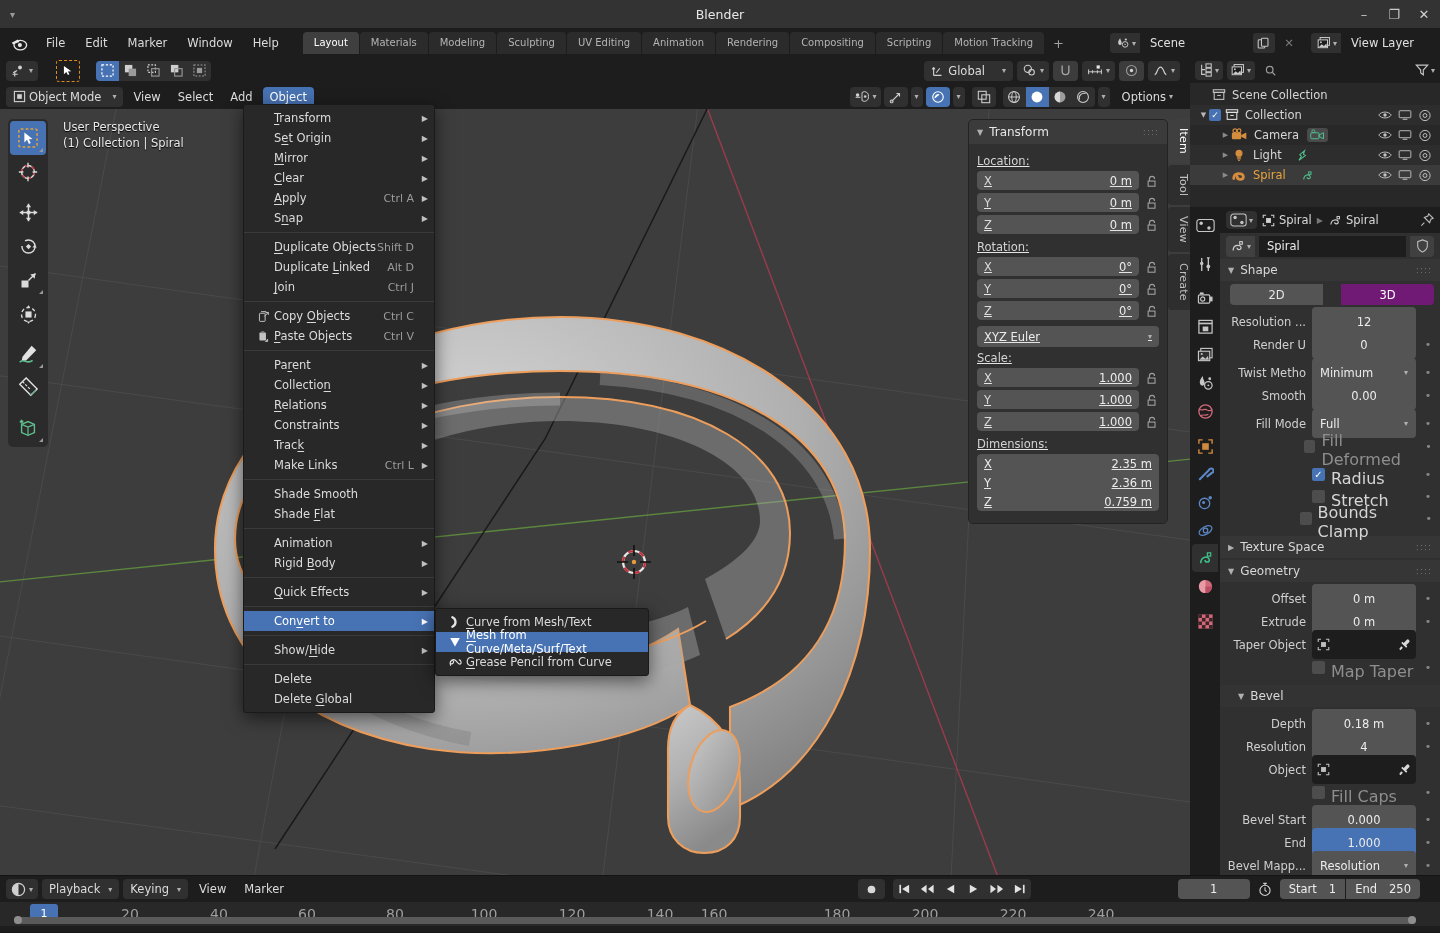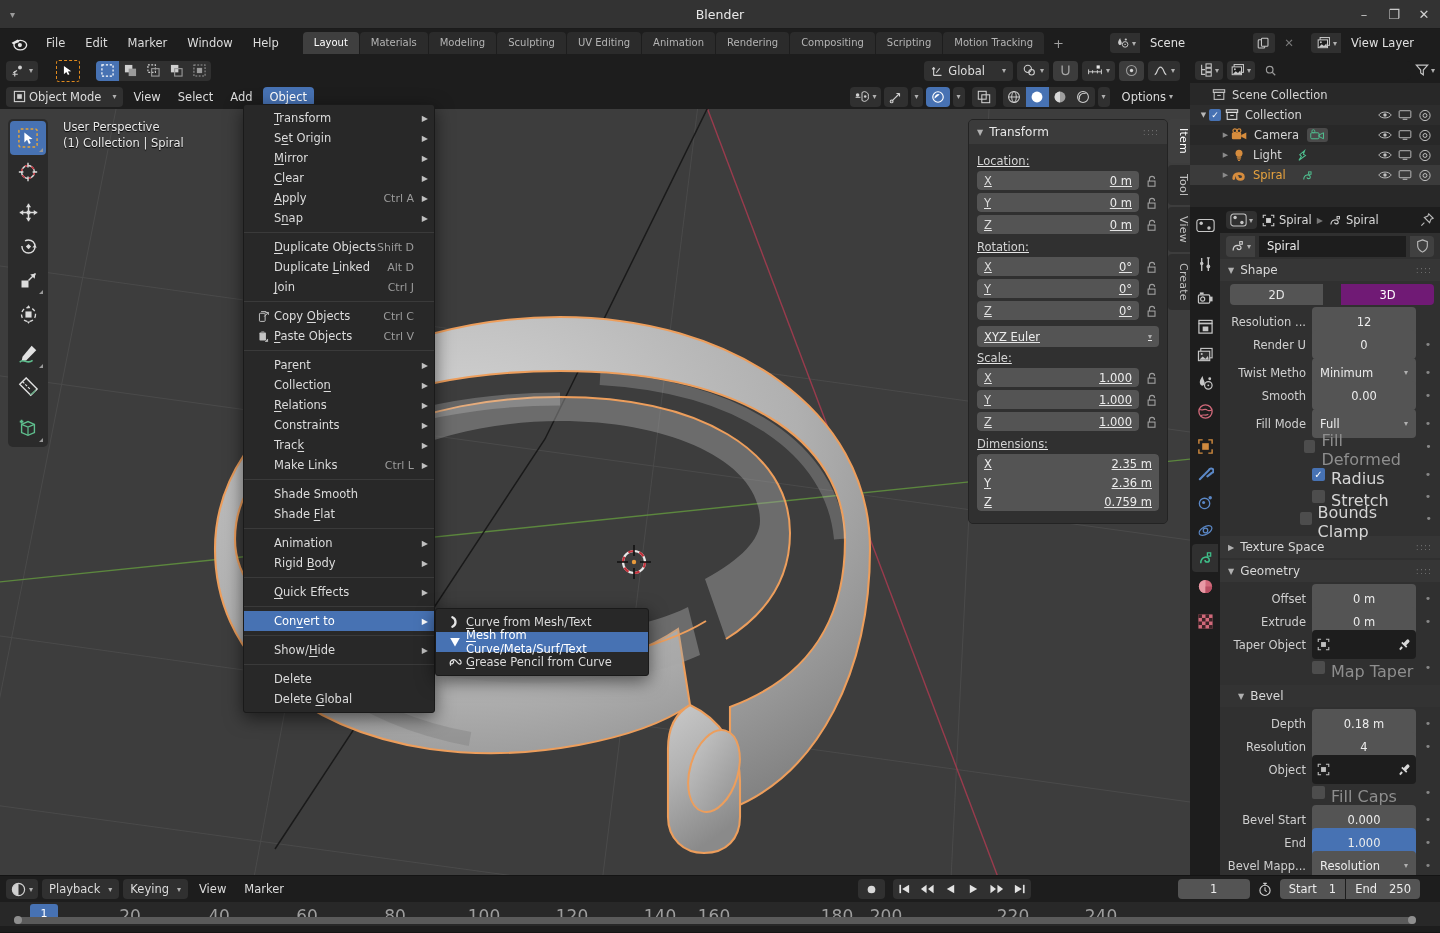--- a/index.html
+++ b/index.html
@@ -164,21 +164,21 @@
 
   
   .timeline { height:57px; background:#1d1d1d; border-top:1px solid #141414; position:relative;}
   .tl-header { height:26px; display:flex; align-items:center; padding:0 6px; gap:4px;}
   .tl-num { width:72px; height:20px; background:#545454; border-radius:4px; display:flex; align-items:center;
             justify-content:center; font-size:11.5px; color:#ececec;}
   .tl-se { display:flex; height:20px; border-radius:4px; overflow:hidden;}
   .tl-se > div { background:#545454; height:20px; display:flex; align-items:center; padding:0 9px; font-size:11.5px;
                  color:#ececec; gap:12px;}
   .tl-ruler { height:24px; position:relative; background:#282828;}
-  .tl-tick { position:absolute; top:4px; font-size:17px; color:#9e9e9e; transform:translateX(-50%);}
+  .tl-tick { position:absolute; top:4px; font-size:14px; color:#9e9e9e; transform:translateX(-50%);}
   .playhead { position:absolute; top:2px; width:28px; height:18px; background:#4772b3; border-radius:3px;
               display:flex; align-items:center; justify-content:center; font-size:11px; color:#fff;}
   .scrollbar { position:absolute; left:14px; right:24px; bottom:2px; height:7px; background:#5a5a5a; border-radius:4px;}
   .sb-handle { width:8px; height:8px; border-radius:50%; background:#8e8e8e; position:absolute; top:-1px;}
 
   
   .statusbar { height:29px; background:#1d1d1d; display:flex; align-items:center; padding:0 10px; gap:0; border-top:1px solid #141414;}
   svg { display:block; }
 </style>
 </head>
@@ -1550,21 +1550,21 @@
     <div class="playhead" style="left:30px">1</div>
     <div class="tl-tick" style="left:130px">20</div>
     <div class="tl-tick" style="left:219px">40</div>
     <div class="tl-tick" style="left:307px">60</div>
     <div class="tl-tick" style="left:395px">80</div>
     <div class="tl-tick" style="left:484px">100</div>
     <div class="tl-tick" style="left:572px">120</div>
     <div class="tl-tick" style="left:660px">140</div>
     <div class="tl-tick" style="left:714px">160</div>
     <div class="tl-tick" style="left:837px">180</div>
-    <div class="tl-tick" style="left:886px">200</div>
+    <div class="tl-tick" style="left:925px">200</div>
     <div class="tl-tick" style="left:1013px">220</div>
     <div class="tl-tick" style="left:1101px">240</div>
     <div class="scrollbar">
       <div class="sb-handle" style="left:0"></div>
       <div class="sb-handle" style="right:0"></div>
     </div>
   </div>
 </div>
 
 <div class="statusbar">

